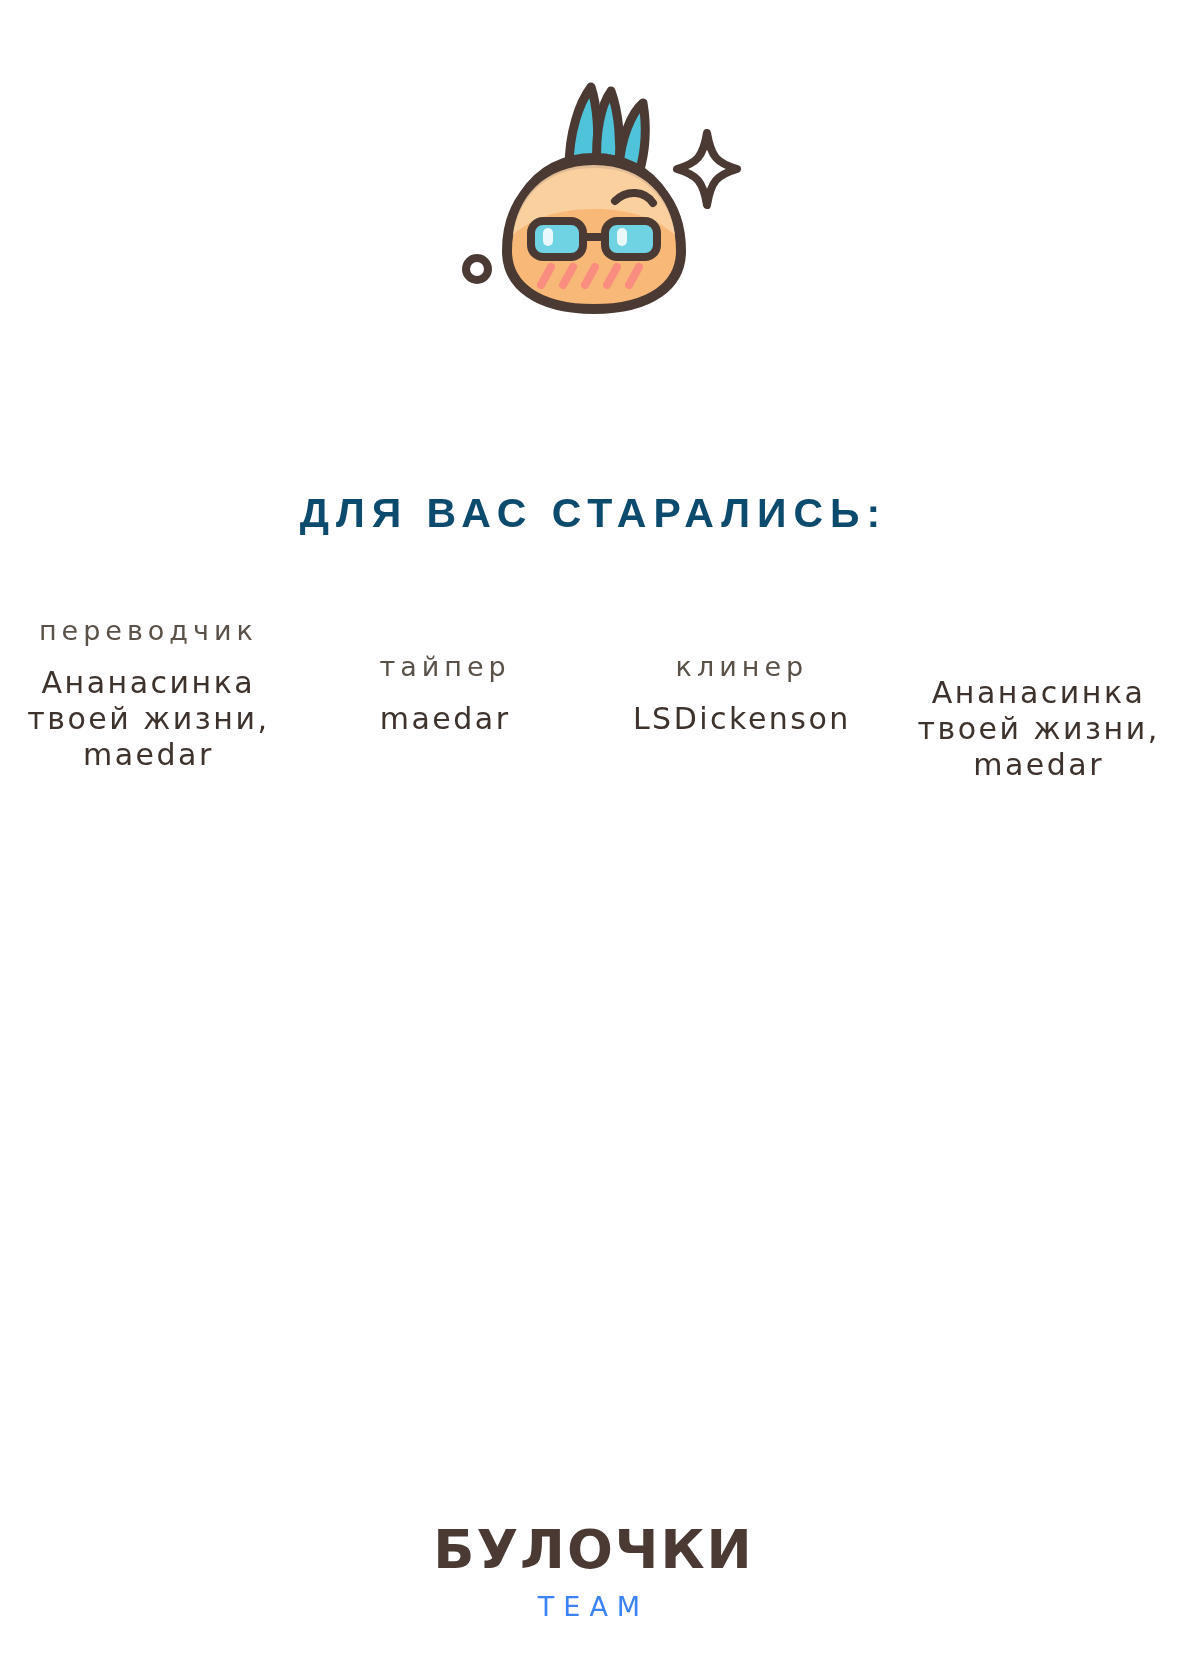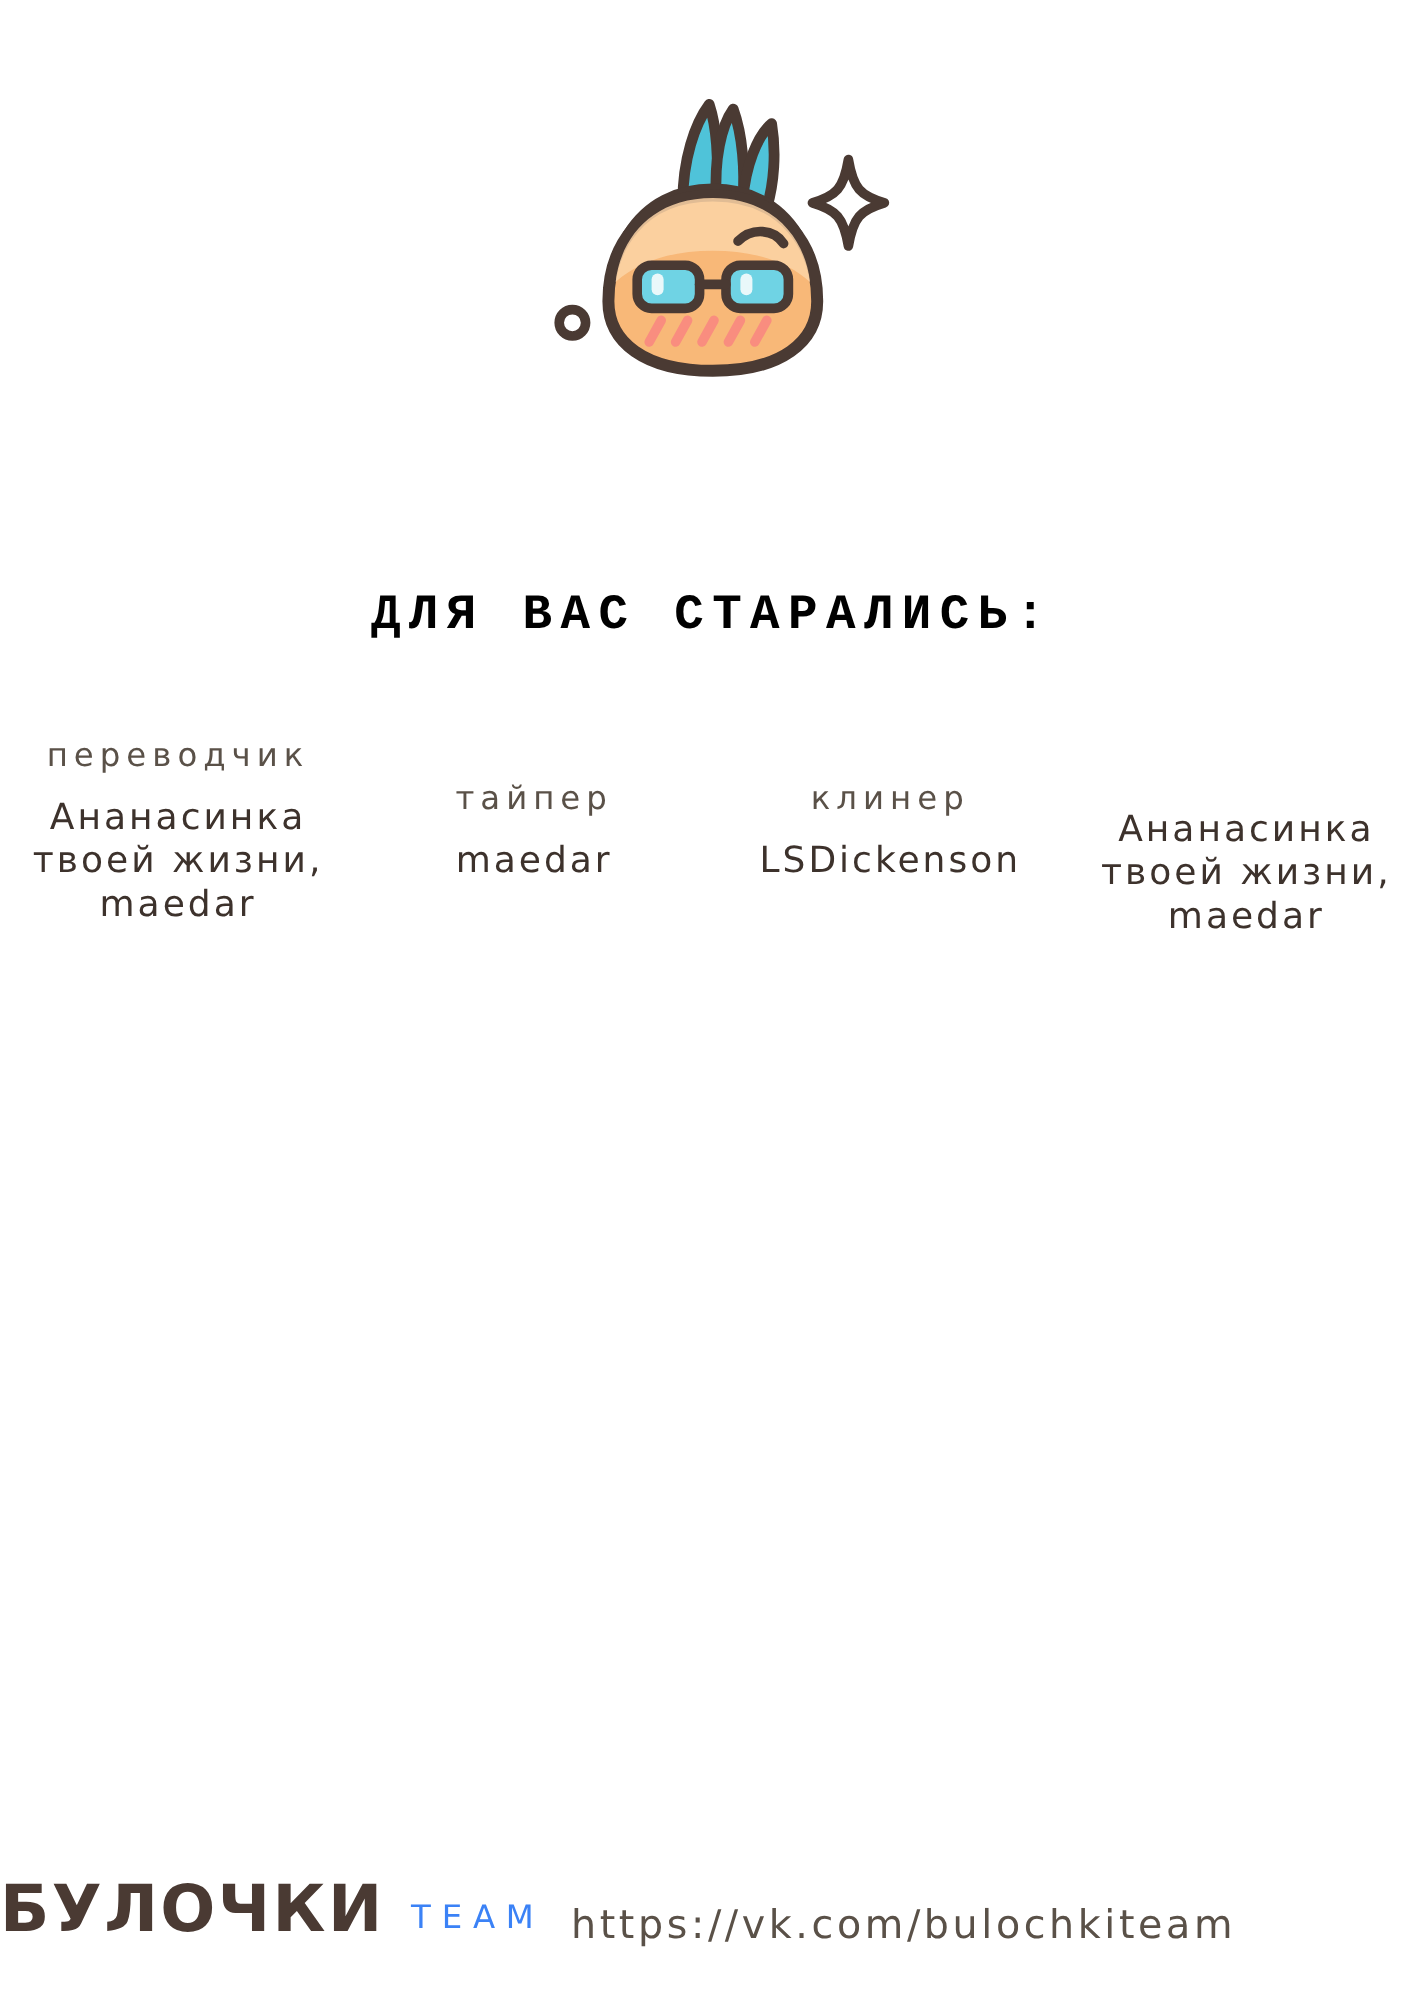--- a/index.html
+++ b/index.html
@@ -32,25 +32,25 @@
     height: 270px;
     display: flex;
     align-items: center;
     justify-content: center;
   }
   .mascot-wrap svg { display: block; }
 
   
   .credits-title {
     margin-top: 150px;
-    font-family: Liberation Mono, monospace;
+    font-family: Liberation Sans, sans-serif;
     font-weight: bold;
     font-size: 41px;
     letter-spacing: 7px;
-    color: #000000;
+    color: #0c4a6e;
     text-transform: uppercase;
     text-align: center;
   }
 
   
   .credits-list {
     margin-top: 78px;
     width: 100%;
     display: flex;
     flex-direction: row;
@@ -77,23 +77,22 @@
     color: #3d322c;
     line-height: 1.2;
   }
 
   
   .footer {
     margin-top: auto;
     margin-bottom: 58px;
     width: 100%;
     display: flex;
-    flex-direction: row;
+    flex-direction: column;
     align-items: center;
-    gap: 22px;
   }
   .team-name {
     font-size: 54px;
     font-weight: bold;
     letter-spacing: 2px;
     color: #4a3a33;
     line-height: 1;
   }
   .team-sub {
     margin-top: 16px;
@@ -178,16 +177,15 @@
 
     <div class="credit-block">
       <div class="credit-name">Ананасинка твоей жизни, maedar</div>
     </div>
 
   </div>
 
   <div class="footer">
     <div class="team-name">БУЛОЧКИ</div>
     <div class="team-sub">TEAM</div>
-    <a class="team-link" href="#">https://vk.com/bulochkiteam</a>
   </div>
 
 </div>
 
 </body></html>

